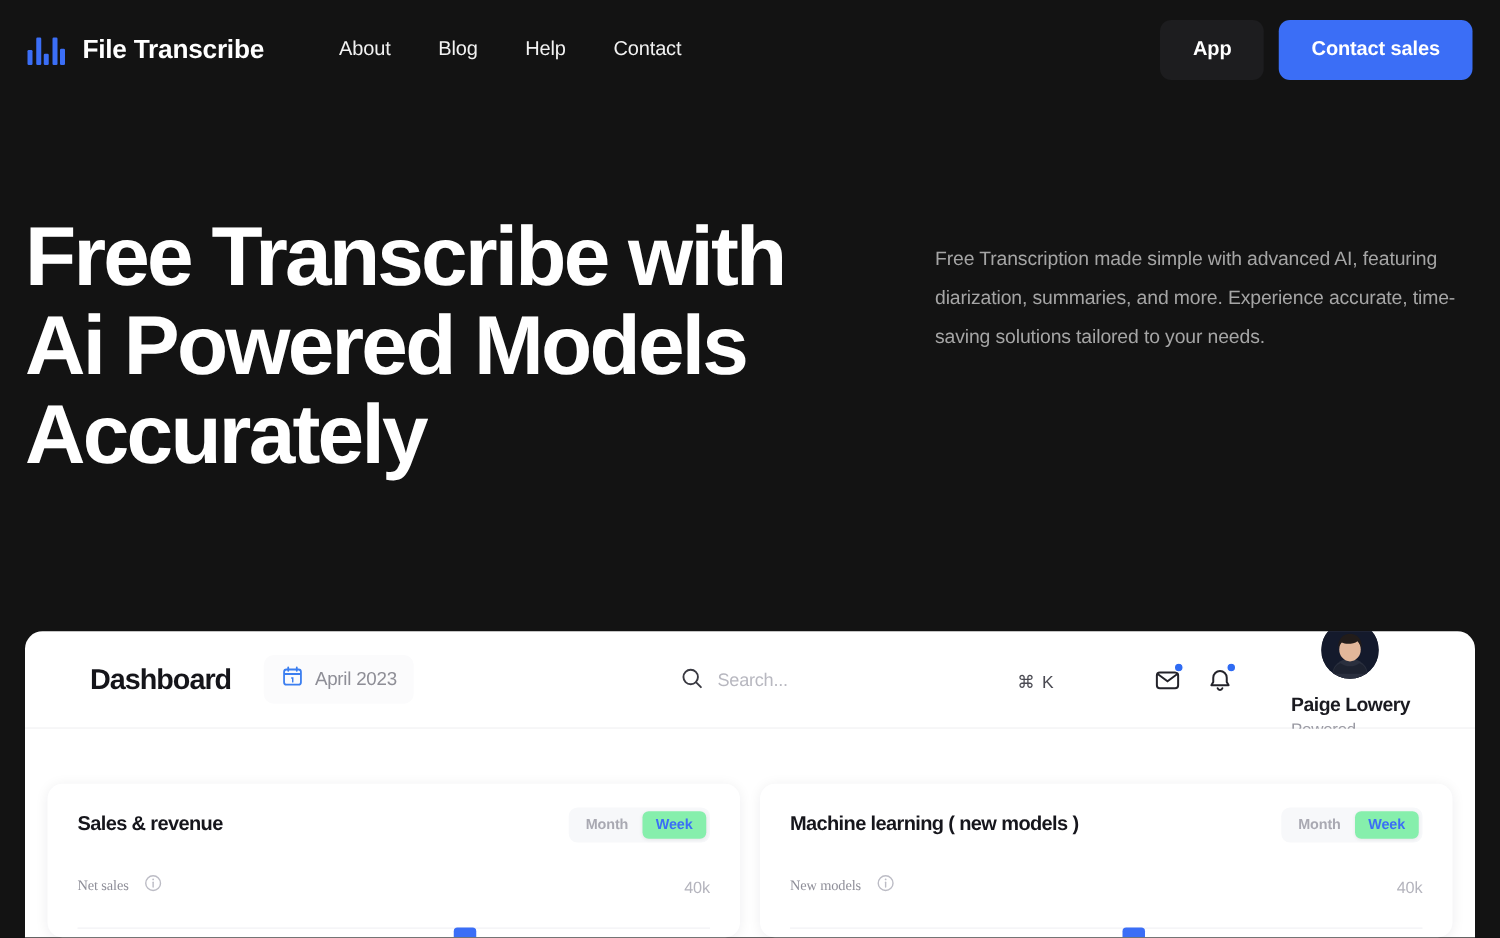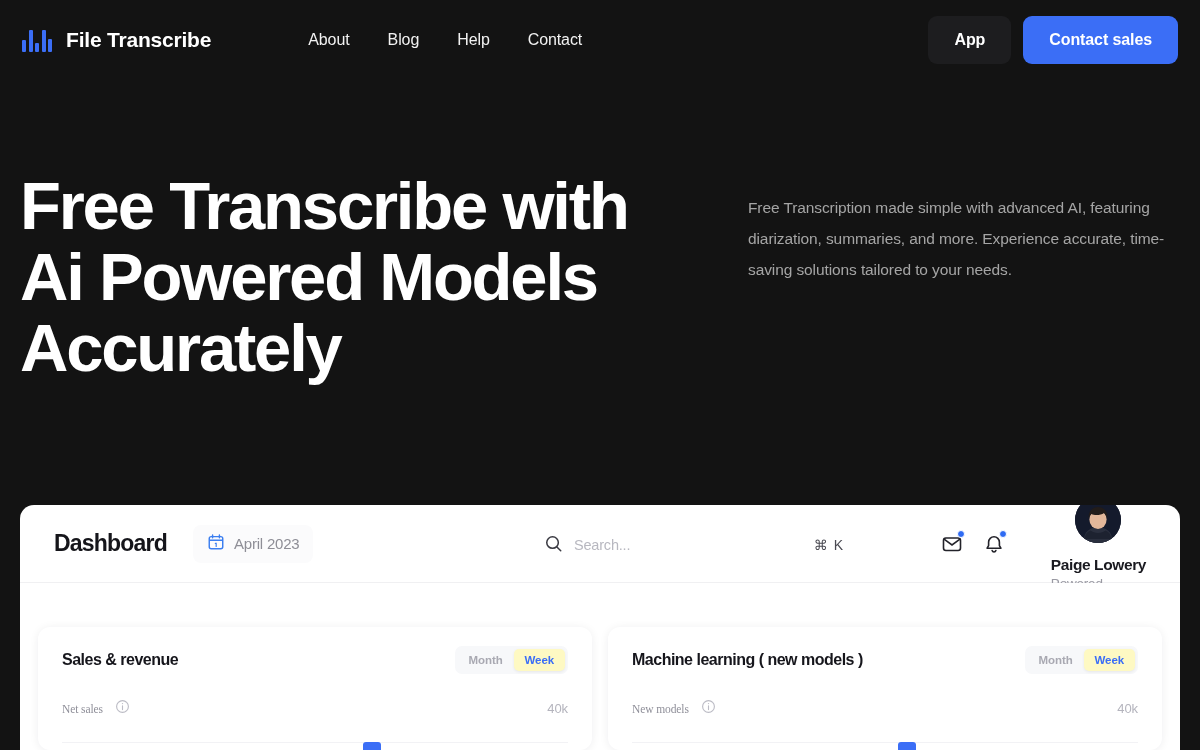--- a/index.html
+++ b/index.html
@@ -20,21 +20,21 @@
   .logo-mark { display:flex; align-items:flex-end; gap:2.5px; height:24px; width:32px; }
   .logo-mark i { display:block; width:4px; background:#3b6ef6; border-radius:1px; }
   .logo-mark i:nth-child(1){ height:12px; }
   .logo-mark i:nth-child(2){ height:22px; }
   .logo-mark i:nth-child(3){ height:9px; }
   .logo-mark i:nth-child(4){ height:22px; }
   .logo-mark i:nth-child(5){ height:13px; }
   .brand-name {
     color:#ffffff; font-size:21px; font-weight:700; letter-spacing:-0.2px;
   }
-  .nav-links { display:flex; align-items:flex-start; gap:38px; margin-left:97px; }
+  .nav-links { display:flex; align-items:flex-start; gap:38px; margin-left:60px; }
   .nav-link {
     color:#f2f2f2; font-size:16px; font-weight:400; letter-spacing:-0.1px;
     text-decoration:none; cursor:pointer;
   }
   .nav-actions { margin-left:auto; display:flex; align-items:center; gap:12px; }
   .btn-app {
     background:#1d1d1f; color:#ffffff; border:none; border-radius:9px;
     font-family:"Liberation Sans", sans-serif;
     font-size:16px; font-weight:600; letter-spacing:-0.1px;
     padding:0 26px; height:48px; cursor:pointer;
@@ -65,21 +65,21 @@
     font-size:17px; font-weight:600; letter-spacing:-0.2px; cursor:pointer;
   }
 
   
   .dash {
     position:absolute; left:20px; top:505px; width:1160px; height:245px;
     background:#ffffff; border-radius:14px 14px 0 0; overflow:hidden;
   }
   .dash-head {
     position:relative; height:78px; border-bottom:1px solid #f0f0f2;
-    display:flex; align-items:center; padding:0 34px;
+    display:flex; align-items:center; padding:0 52px;
   }
   .dash-title {
     color:#15151a; font-size:23px; font-weight:700; letter-spacing:-0.8px;
   }
   .date-chip {
     margin-left:26px; display:flex; align-items:center; gap:9px;
     background:#fbfbfc; border-radius:8px; padding:8px 14px; cursor:pointer;
   }
   .date-text { color:#8e8e96; font-size:15px; letter-spacing:-0.2px; }
 
@@ -131,21 +131,21 @@
   .card-head { display:flex; align-items:center; }
   .card-title { color:#16161c; font-size:16px; font-weight:700; letter-spacing:-0.5px; }
   .seg {
     margin-left:auto; display:flex; align-items:center;
     background:#f7f8fa; border-radius:7px; padding:3px;
   }
   .seg span {
     font-size:11.5px; font-weight:600; letter-spacing:-0.1px;
     padding:5px 11px; border-radius:5px; cursor:pointer; color:#a9a9b2;
   }
-  .seg span.on { background:#fef9c3; color:#3b6ef6; box-shadow:0 1px 3px rgba(0,0,0,0.07); }
+  .seg span.on { background:#86efac; color:#3b6ef6; box-shadow:0 1px 3px rgba(0,0,0,0.07); }
 
   .card-metrics { margin-top:25px; display:flex; align-items:center; }
   .metric-label { color:#8f8f99; font-size:11.5px; letter-spacing:-0.1px;font-family:Liberation Serif, serif; }
   .info-i { margin-left:12px; }
   .axis-val {
     margin-left:auto; color:#b4b4bd; font-size:13px; letter-spacing:-0.1px;
   }
   .gridline {
     position:absolute; left:24px; right:24px; top:115px; height:1px; background:#f2f2f5;
   }

